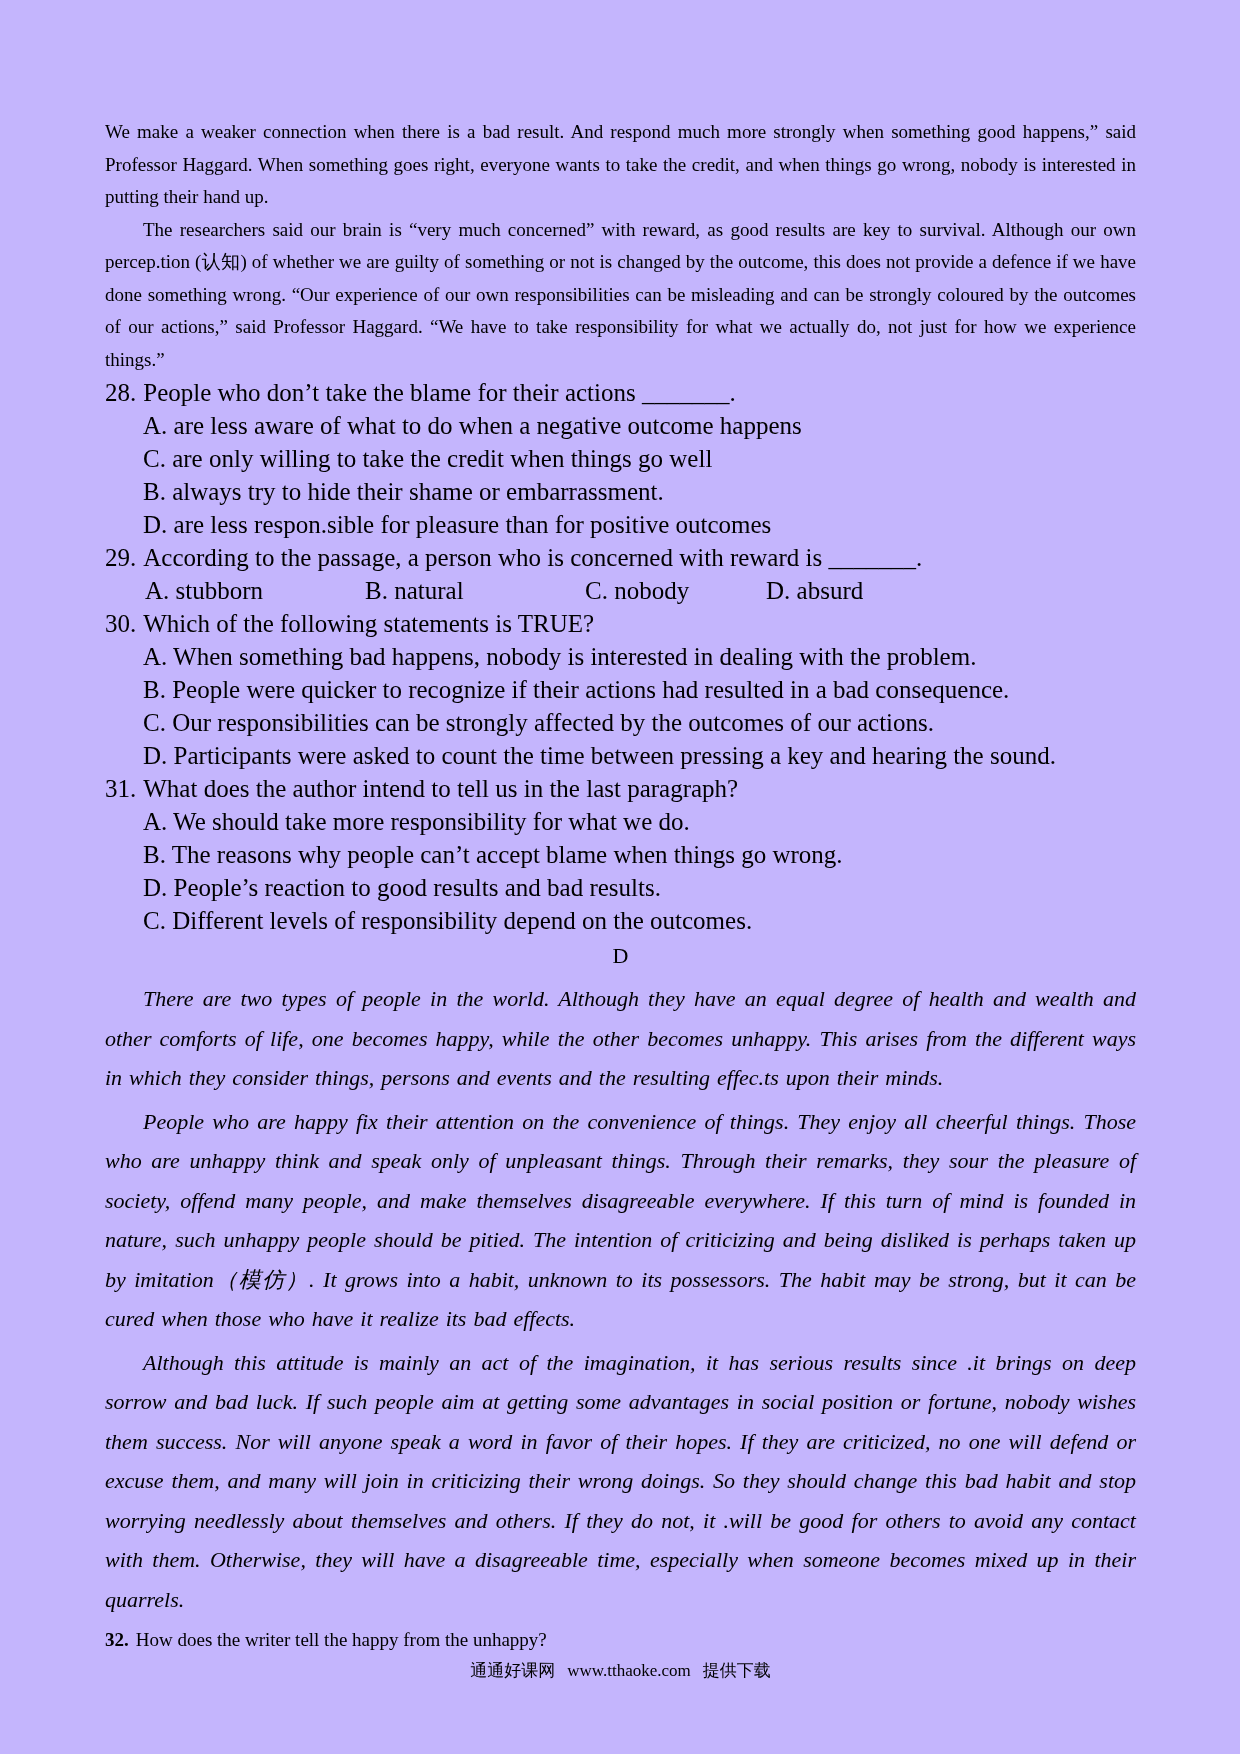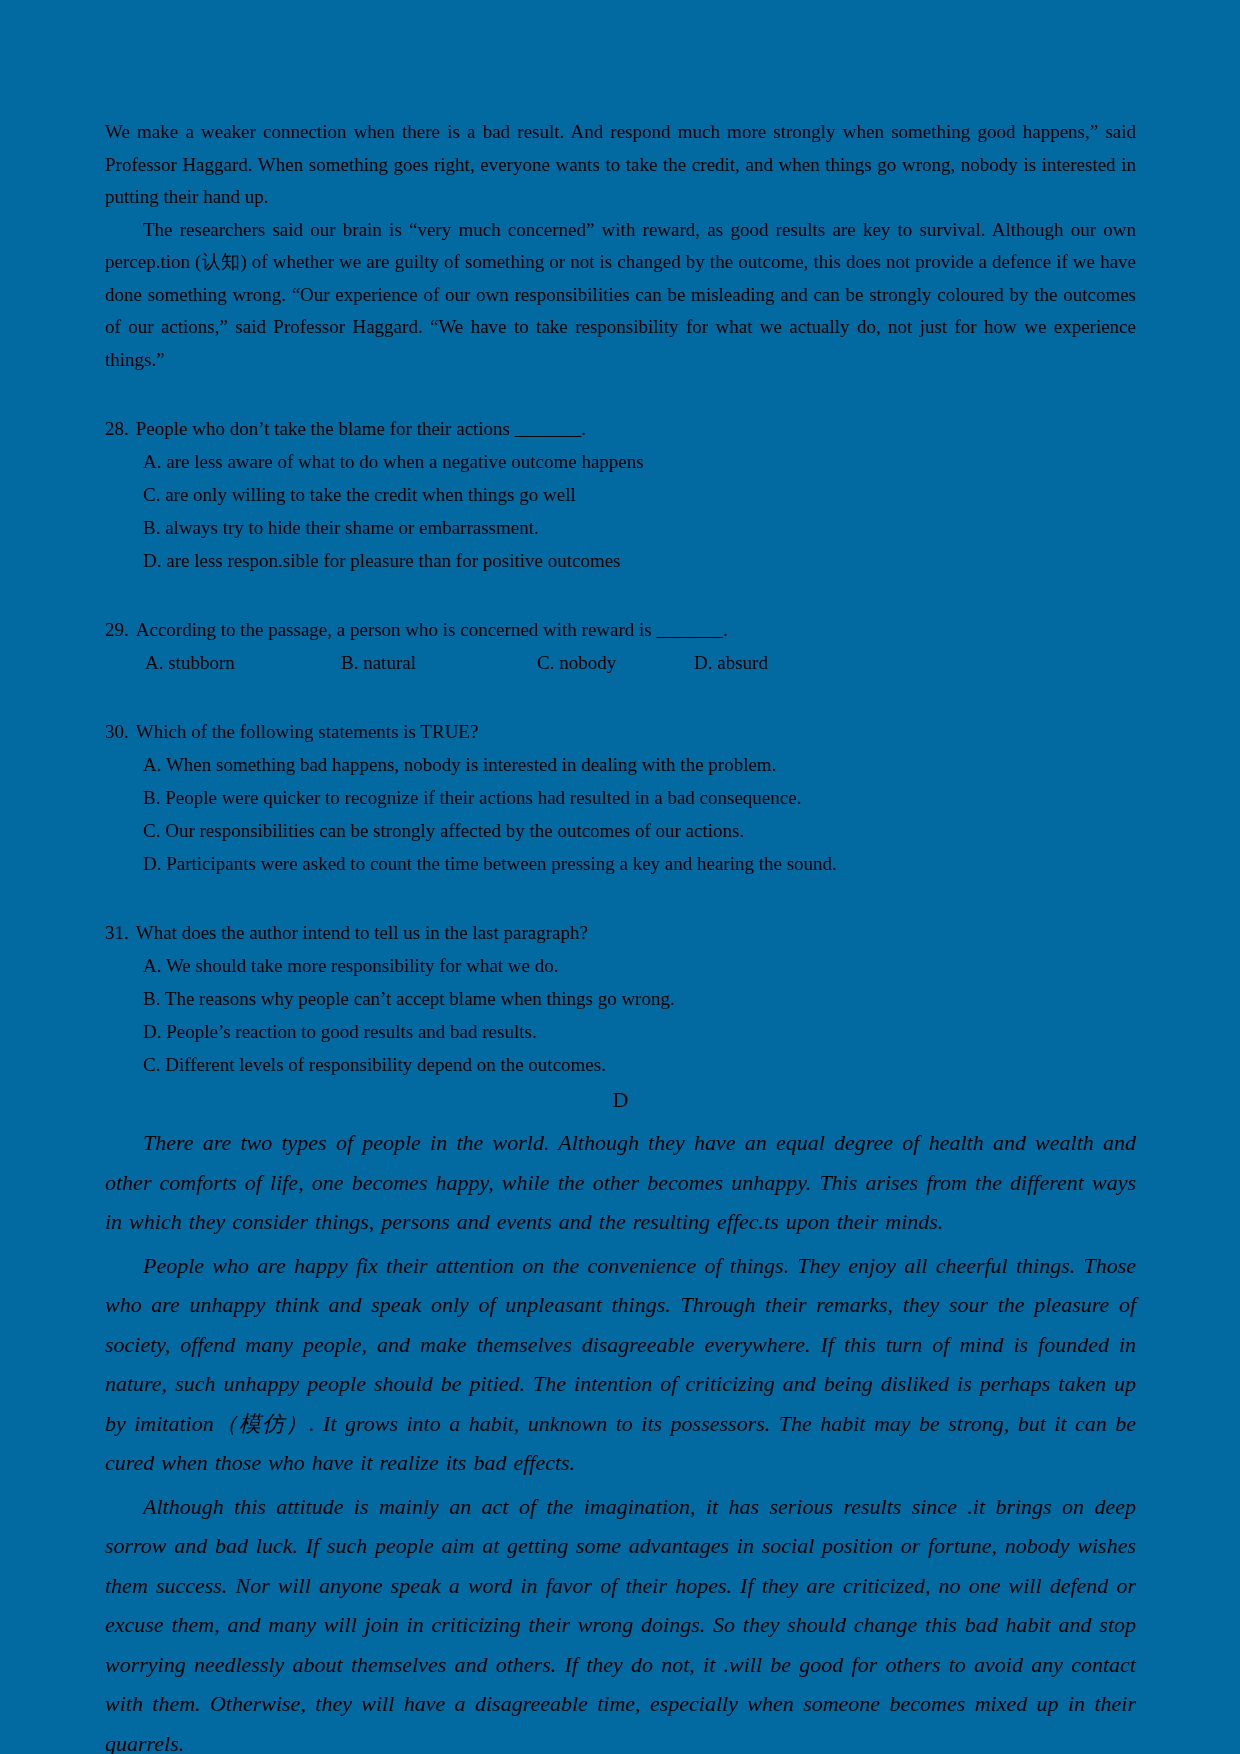--- a/index.html
+++ b/index.html
@@ -5,49 +5,49 @@
   html, body {
     margin: 0;
     padding: 0;
     background: #ffffff;
   }
   .page {
     position: relative;
     width: 1240px;
     height: 1754px;
     box-sizing: border-box;
-    background: #0369a1;
+    background: #c4b5fd;
     color: #000000;
     font-family: "Liberation Serif", "DejaVu Serif", serif;
     padding: 116px 104px 0 105px;
     overflow: hidden;
   }
   
   .passage-c p {
     margin: 0;
     font-size: 19px;
     line-height: 32.5px;
     text-align: justify;
   }
   .passage-c p.indent { text-indent: 38px; }
 
   
   .question {
-    font-size: 19px;
+    font-size: 25px;
     line-height: 33px;
-    margin-top: 36px;
   }
   .question .stem-line { text-align: left; }
   .question .q-num { margin-right: 7px; }
   .question .opts { padding-left: 38px; }
   .question .opt { display: block; text-align: left; }
   .question .opt-row {
     padding-left: 40px;
     display: flex;
     align-items: center;
+    gap: 24px;
   }
   .question .opt-row .w1 { width: 196px; }
   .question .opt-row .w2 { width: 196px; }
   .question .opt-row .w3 { width: 157px; }
   .question .opt-row .w4 { flex: 1; }
 
   
   .section-heading {
     text-align: center;
     font-size: 22px;

